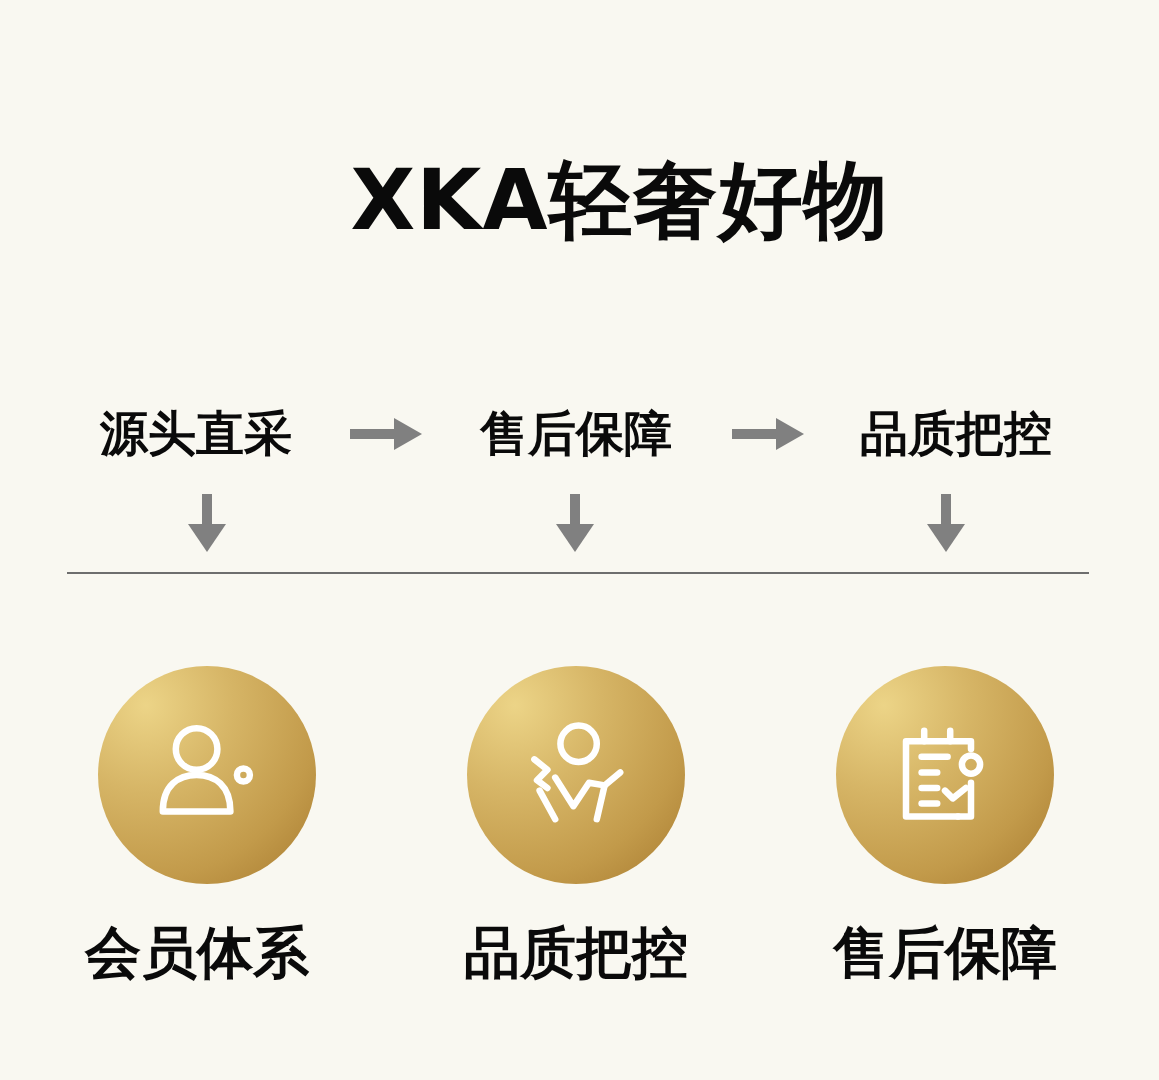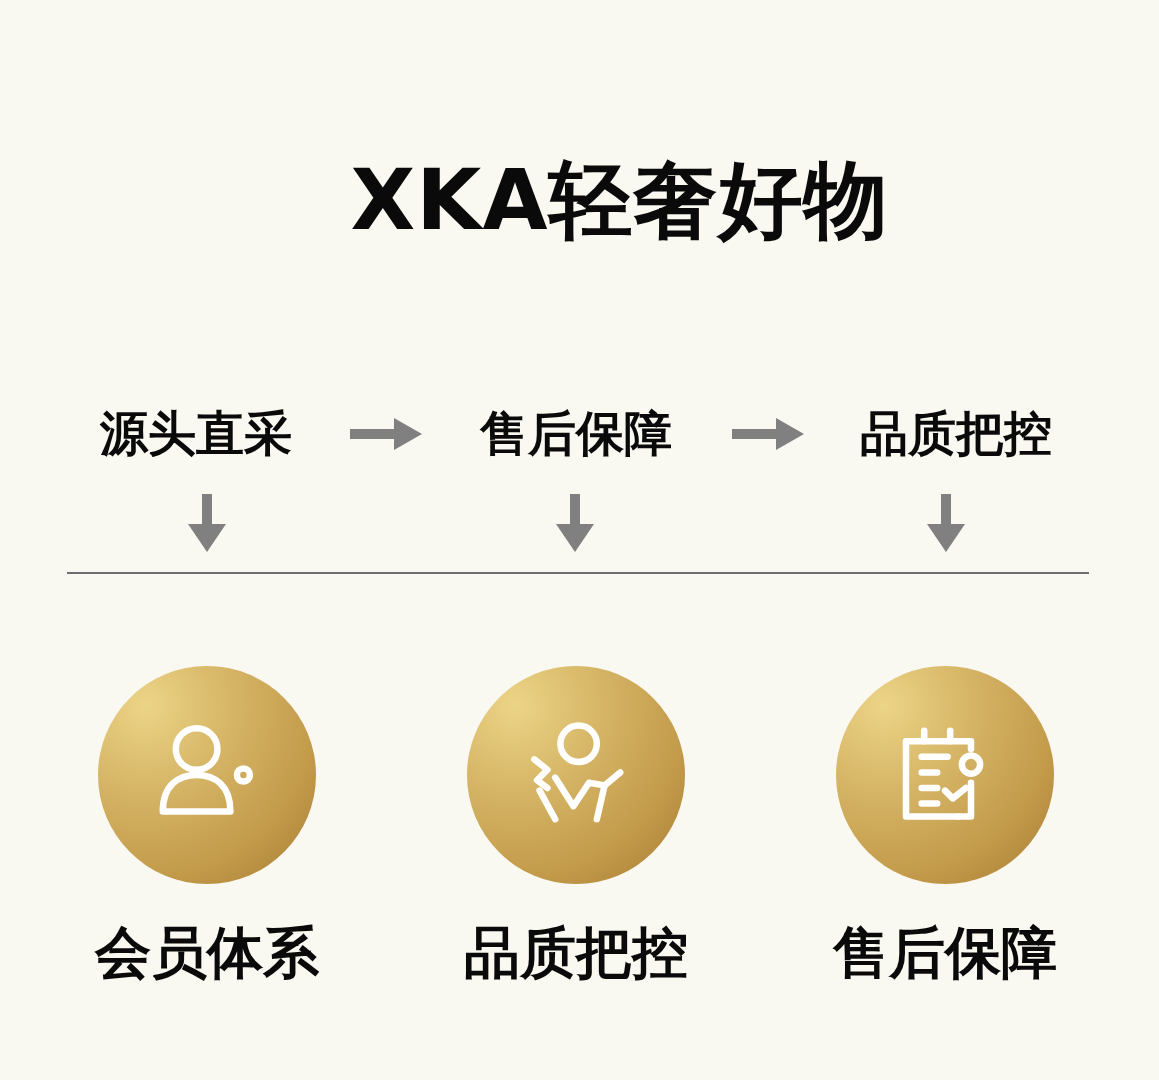--- a/index.html
+++ b/index.html
@@ -92,15 +92,15 @@
     <path d="M70 56 L70 82 L60 82"></path>
     <circle cx="70" cy="42" r="7"></circle>
     <path d="M32 36 L52 36"></path>
     <path d="M32 48 L44 48"></path>
     <path d="M32 60 L44 60"></path>
     <path d="M32 72 L44 72"></path>
     <path d="M50 62 L56 68 L66 60"></path>
   </svg>
 </div>
 
-<div class="feature" style="left:77px;">会员体系</div>
+<div class="feature" style="left:67px;">会员体系</div>
 <div class="feature" style="left:446px;">品质把控</div>
 <div class="feature" style="left:815px;">售后保障</div>
 
 </body></html>

